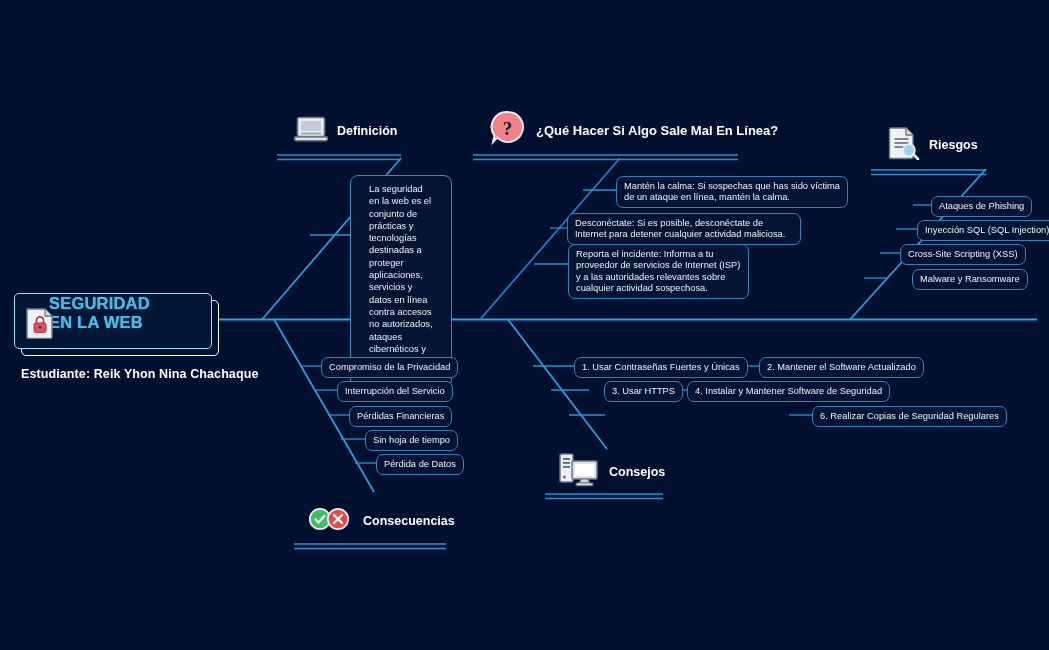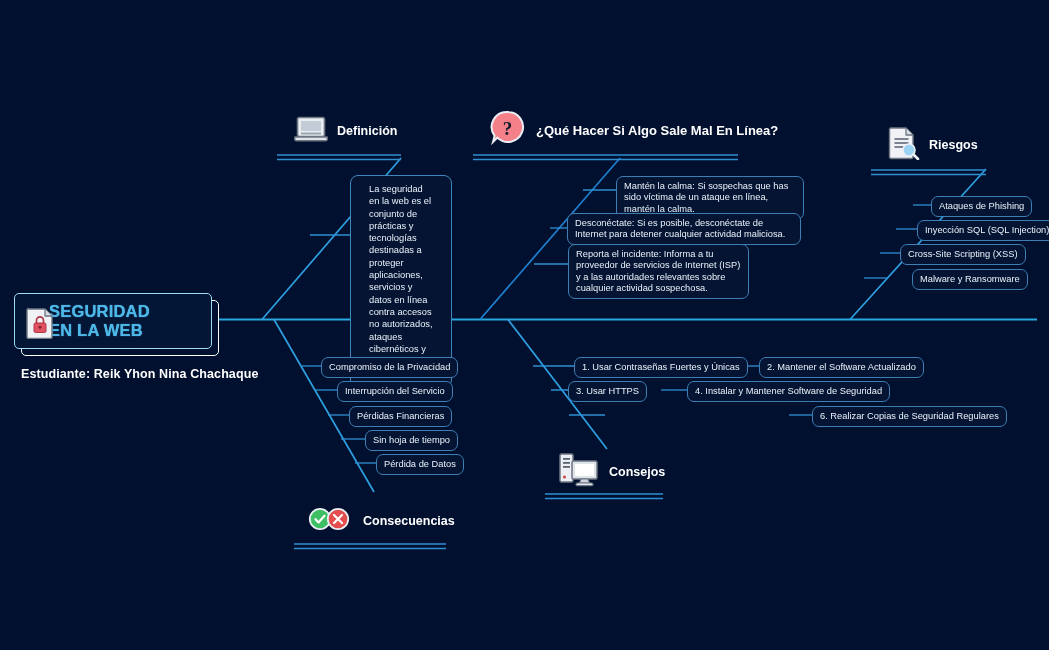--- a/index.html
+++ b/index.html
@@ -17,21 +17,21 @@
     position: absolute; left: 21px; top: 300px;
     width: 198px; height: 56px;
     border: 1.6px solid #ffffff; border-radius: 5px;
     background: #00102e;
   }
   #title-box {
     position: absolute; left: 14px; top: 293px;
     width: 198px; height: 56px;
     border: 1.6px solid #9fdcf5; border-radius: 5px;
     background: #041635;
-    display: flex; align-items: center; gap: 10px; padding-left: 34px;
+    display: flex; gap: 10px; padding-left: 34px;
   }
   #title-text {
     color: #4db8e8; font-size: 16.5px; font-weight: bold;
     line-height: 19px; letter-spacing: .2px;
     text-shadow: 0 0 1px #4db8e8;
   }
   #student-line {
     position: absolute; left: 21px; top: 367px;
     color: #ffffff; font-size: 12.5px; font-weight: bold; letter-spacing: .1px;
   }
@@ -150,21 +150,21 @@
 
   <div class="cat-header" style="left:489px; top:109px;">
     <span class="icon">
       <svg width="38" height="38" viewBox="0 0 38 38">
         <path d="M19 3 a15 15 0 1 1 -10.6 25.6 l-4.4 4.4 l1.6 -6.2 A15 15 0 0 1 19 3 z" fill="#f4808a" stroke="#e9eef4" stroke-width="2"></path>
         <text x="18.5" y="25.5" font-family="'Liberation Serif', serif" font-size="19" font-weight="bold" fill="#111a28" text-anchor="middle">?</text>
       </svg>
     </span>
     <span class="cat-title big">¿Qué Hacer Si Algo Sale Mal En Línea?</span>
   </div>
-  <div class="node wrap" style="left:616px; top:176px; width:188px;">Mantén la calma: Si sospechas que has sido víctima de un ataque en línea, mantén la calma.</div>
+  <div class="node wrap" style="left:616px; top:176px; width:232px;">Mantén la calma: Si sospechas que has sido víctima de un ataque en línea, mantén la calma.</div>
   <div class="node wrap" style="left:567px; top:213px; width:234px;">Desconéctate: Si es posible, desconéctate de Internet para detener cualquier actividad maliciosa.</div>
   <div class="node wrap" style="left:568px; top:244px; width:181px;">Reporta el incidente: Informa a tu proveedor de servicios de Internet (ISP) y a las autoridades relevantes sobre cualquier actividad sospechosa.</div>
 
   <div class="cat-header" style="left:888px; top:126px;">
     <span class="icon">
       <svg width="32" height="34" viewBox="0 0 32 34">
         <path d="M3 2 h15 l7 7 v22 a1.5 1.5 0 0 1 -1.5 1.5 h-20.5 a1.5 1.5 0 0 1 -1.5 -1.5 v-27.5 a1.5 1.5 0 0 1 1.5 -1.5 z" fill="#f0f2f5" stroke="#6d7683" stroke-width="1.4" stroke-linejoin="round"></path>
         <path d="M18 2 v7 h7" fill="#d8dde4" stroke="#6d7683" stroke-width="1.3" stroke-linejoin="round"></path>
         <g stroke="#566070" stroke-width="1.5" stroke-linecap="round">
           <line x1="7" y1="13" x2="20" y2="13"></line>
@@ -212,17 +212,17 @@
         <rect x="14" y="9" width="25" height="18" rx="1.8" fill="#dfe3ea" stroke="#6d7683" stroke-width="1.5"></rect>
         <rect x="17" y="12" width="19" height="12" fill="#ffffff"></rect>
         <path d="M23 27 h7 l1.5 4 h-10 z" fill="#cfd5de" stroke="#6d7683" stroke-width="1.2"></path>
         <rect x="18" y="31" width="17" height="2.6" rx="1.3" fill="#dfe3ea" stroke="#6d7683" stroke-width="1.2"></rect>
       </svg>
     </span>
     <span class="cat-title">Consejos</span>
   </div>
   <div class="node" style="left:574px; top:357px;">1. Usar Contraseñas Fuertes y Únicas</div>
   <div class="node" style="left:759px; top:357px;">2. Mantener el Software Actualizado</div>
-  <div class="node" style="left:568px; top:381px;">3. Usar HTTPS</div>
+  <div class="node" style="left:604px; top:381px;">3. Usar HTTPS</div>
   <div class="node" style="left:687px; top:381px;">4. Instalar y Mantener Software de Seguridad</div>
   <div class="node" style="left:812px; top:406px;">6. Realizar Copias de Seguridad Regulares</div>
 
 </div>
 
 </body></html>

